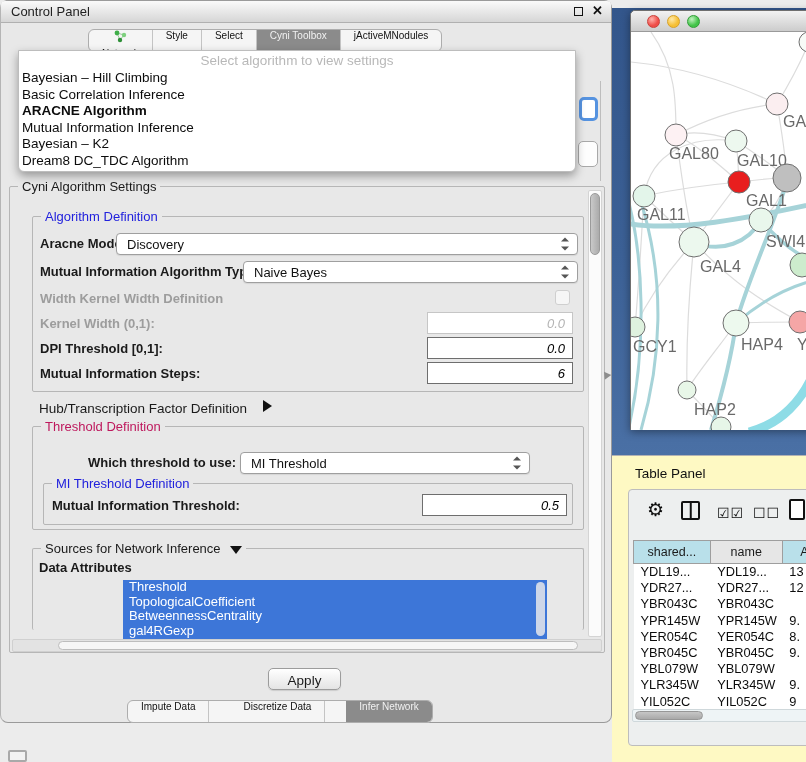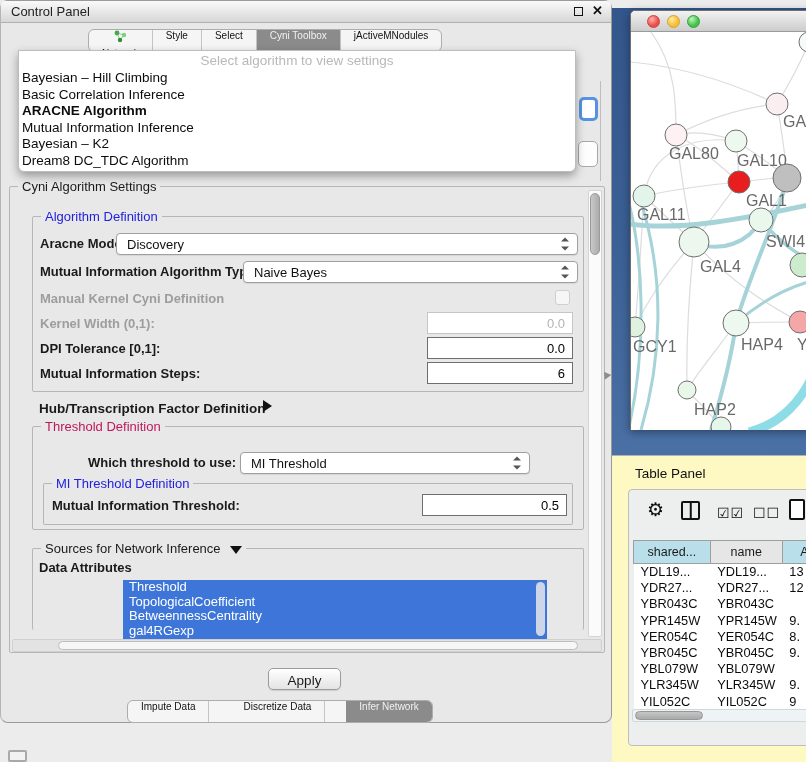--- a/index.html
+++ b/index.html
@@ -38,31 +38,31 @@
     border:1px solid #a8a8a8; border-radius:5px; }
 
   
   .fs { position:absolute; border:1px solid #b6b6b6; border-radius:2px; background:transparent; }
   .fs > .legend { position:absolute; top:-8px; left:8px; background:#e8e8e8; padding:0 4px; font-size:13px; white-space:nowrap; }
   .lg-blue { color:#2121dd; }
   .lg-green { color:#be185d; }
 
   .lbl { position:absolute; font-weight:bold; font-size:13px; white-space:nowrap; }
   .lbl.dis { color:#9d9d9d; }
-  .plain { font-weight:bold; }
+  .plain { font-weight:normal; }
 
   .combo { position:absolute; background:#fff; border:1px solid #9f9f9f; border-radius:4px; height:22px;
     font-size:13px; color:#111; padding:3px 24px 0 10px; box-shadow:0 1px 1px rgba(0,0,0,.08); white-space:nowrap; overflow:hidden; }
   .spin { position:absolute; right:8px; top:50%; width:8px; height:13px; transform:translateY(-50%); }
   .spin:before, .spin:after { content:""; position:absolute; left:0; border-left:4px solid transparent; border-right:4px solid transparent; }
   .spin:before { top:0; border-bottom:4.5px solid #555; }
   .spin:after { bottom:0; border-top:4.5px solid #555; }
 
   .field { position:absolute; background:#fff; border:1px solid #6e6e6e; height:22px; font-size:13px;
-    color:#000; text-align:right; padding:3px 7px 0 4px; }
+    color:#000; text-align:right; padding:3px 7px 0 4px;font-style:italic; }
   .field.dis { border-color:#c6c6c6; color:#b4b4b4; }
 
   .checkbox { position:absolute; width:15px; height:15px; border:1px solid #cfcfcf; border-radius:3px; background:#f6f6f6; }
 
   .disclose { display:inline-block; width:0; height:0; }
   .tri-right { border-top:6px solid transparent; border-bottom:6px solid transparent; border-left:9px solid #111; }
   .tri-down { border-left:6px solid transparent; border-right:6px solid transparent; border-top:8px solid #111; vertical-align:middle; }
 
   .attr-list { position:absolute; overflow:hidden; background:#3d76d8; }
   .attr-item { height:14.6px; line-height:14.6px; background:#3d76d8; color:#fff; font-size:13px; padding-left:6px; white-space:nowrap; }
@@ -164,25 +164,25 @@
         <span class="lbl" style="left:7px; top:19px;">Aracne Mode:</span>
         <div class="combo" style="left:83px; top:16px; width:462px;">
           <span>Discovery</span>
           <span class="spin"></span>
         </div>
         <span class="lbl" style="left:7px; top:47px;">Mutual Information Algorithm Type:</span>
         <div class="combo" style="left:210px; top:44px; width:335px;">
           <span>Naive Bayes</span>
           <span class="spin"></span>
         </div>
-        <span class="lbl dis" style="left:7px; top:74px;">Manual Kernel Cyni Definition</span>
+        <span class="lbl dis" style="left:7px; top:74px;">Width Kernel Width Definition</span>
         <span class="checkbox" style="left:522px; top:73px;"></span>
         <span class="lbl dis" style="left:7px; top:99px;">Kernel Width (0,1):</span>
         <div class="field dis" style="left:394px; top:95px; width:146px;">0.0</div>
-        <span class="lbl" style="left:7px; top:124px;">DPI Tolerance [0,1]:</span>
+        <span class="lbl" style="left:7px; top:124px;">DPI Threshold [0,1]:</span>
         <div class="field" style="left:394px; top:120px; width:146px;">0.0</div>
         <span class="lbl" style="left:7px; top:149px;">Mutual Information Steps:</span>
         <div class="field" style="left:394px; top:145px; width:146px;">6</div>
       </div>
 
       <span class="lbl plain" style="left:29px; top:214px; font-size:13.5px;">Hub/Transcription Factor Definition</span>
       <span class="disclose tri-right" style="position:absolute; left:253px; top:213px;"></span>
 
       <div class="fs" style="left:22px; top:239px; width:552px; height:104px;">
         <span class="legend lg-green">Threshold Definition</span>

